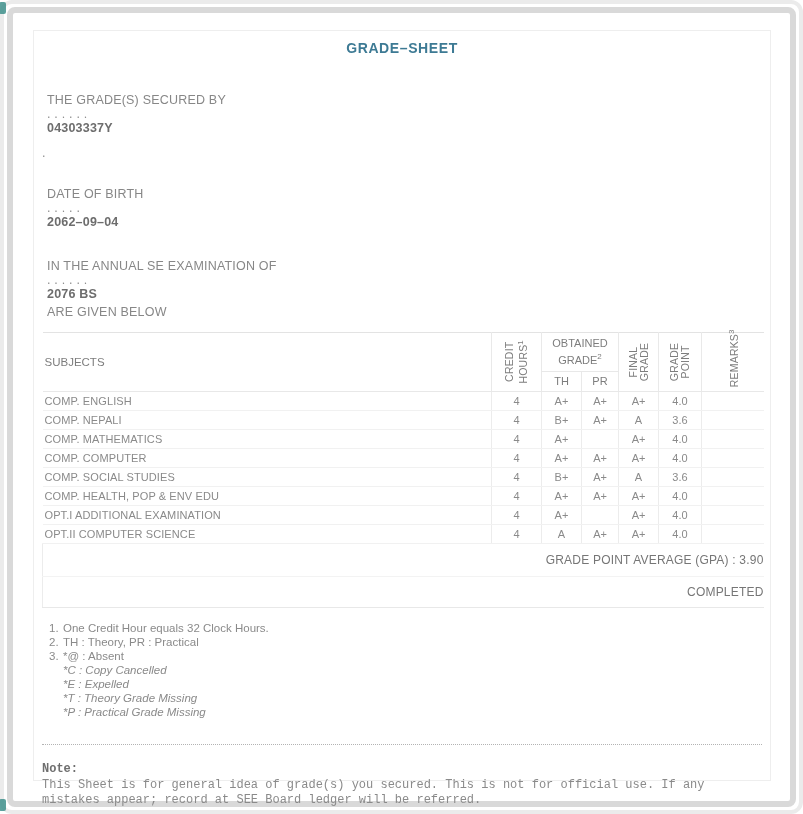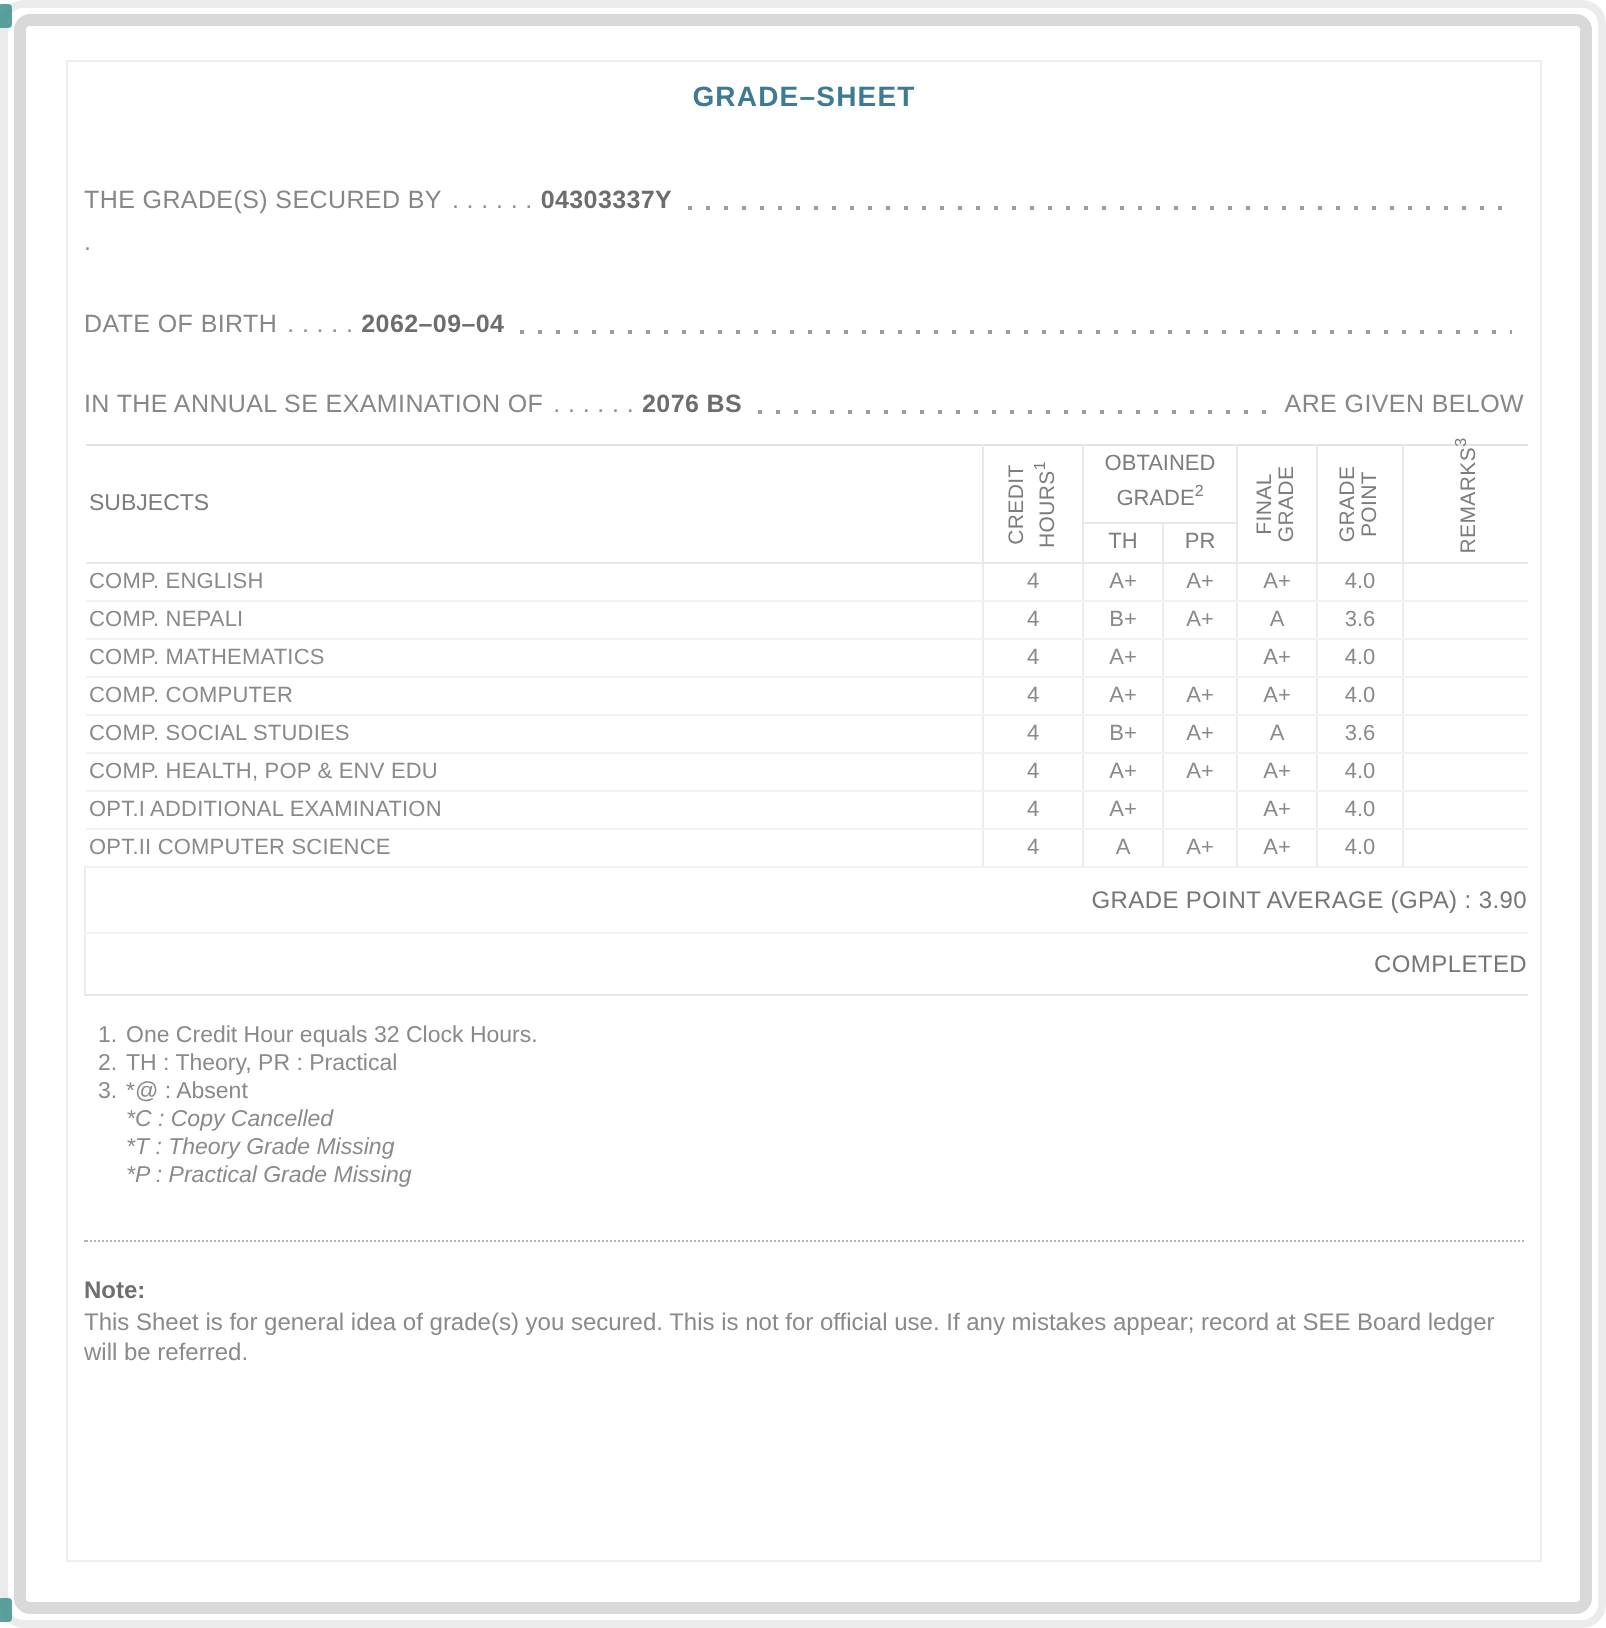--- a/index.html
+++ b/index.html
@@ -28,21 +28,21 @@
   }
   .page-title {
     margin-top:22px; text-align:center; font-size:26px; font-weight:bold; letter-spacing:.2px;
   }
   .page-subtitle {
     margin-top:9px; text-align:center; font-size:14px; font-weight:bold; letter-spacing:.6px;
   }
 
   
   .info-line {
-    display:flex; align-items:baseline; font-size:12.5px; color:#878787; letter-spacing:.2px; white-space:nowrap;
+    display:flex; align-items:baseline; font-size:12.5px; color:#878787; letter-spacing:.2px; white-space:nowrap;flex-direction:column;
   }
   .info-line .val { font-weight:bold; color:#6d6d6d; margin:0 4px; }
   .info-line .dots { color:#8f8f8f; margin-left:5px; }
   .leader {
     flex:1 1 auto; height:2px; margin:0 6px 2px 4px; align-self:flex-end;
     background:repeating-linear-gradient(90deg,#9c9c9c 0 2px,transparent 2px 9px);
   }
   .line-secured { margin-top:37px; }
   .wrap-dot { margin-top:7px; font-size:12.5px; color:#8f8f8f; }
   .line-dob { margin-top:27px; }
@@ -84,21 +84,21 @@
   }
 
   
   .footnotes { margin-top:13px; font-size:11.5px; color:#8a8a8a; line-height:14px; }
   .fn-line { display:flex; padding-left:7px; }
   .fn-num { width:14px; flex:0 0 14px; }
   .fn-sub { padding-left:21px;font-style:italic; }
 
   .dotted-sep { margin-top:25px; border-top:1px dotted #b3b3b3; height:0; }
 
-  .note-block { margin-top:17px; }
+  .note-block { margin-top:17px;font-family:Liberation Mono, monospace; }
   .note-label { font-size:12px; font-weight:bold; color:#6f6f6f; }
   .note-text { margin-top:2px; font-size:12px; color:#8a8a8a; line-height:15px; }
 </style>
 </head>
 <body>
 
 <div class="frame-outer"></div>
 <div class="frame-inner"></div>
 <div class="corner-accent top"></div>
 <div class="corner-accent bottom"></div>
@@ -265,20 +265,21 @@
     </div>
     <div class="fn-line">
       <span class="fn-num">2.</span>
       <span>TH : Theory, PR : Practical</span>
     </div>
     <div class="fn-line">
       <span class="fn-num">3.</span>
       <span>*@ : Absent</span>
     </div>
     <div class="fn-sub">*C : Copy Cancelled</div>
+    <div class="fn-sub">*E : Expelled</div>
     <div class="fn-sub">*T : Theory Grade Missing</div>
     <div class="fn-sub">*P : Practical Grade Missing</div>
   </div>
 
   <div class="dotted-sep"></div>
 
   <div class="note-block">
     <div class="note-label">Note:</div>
     <div class="note-text">This Sheet is for general idea of grade(s) you secured. This is not for official use. If any mistakes appear; record at SEE Board ledger will be referred.</div>
   </div>

